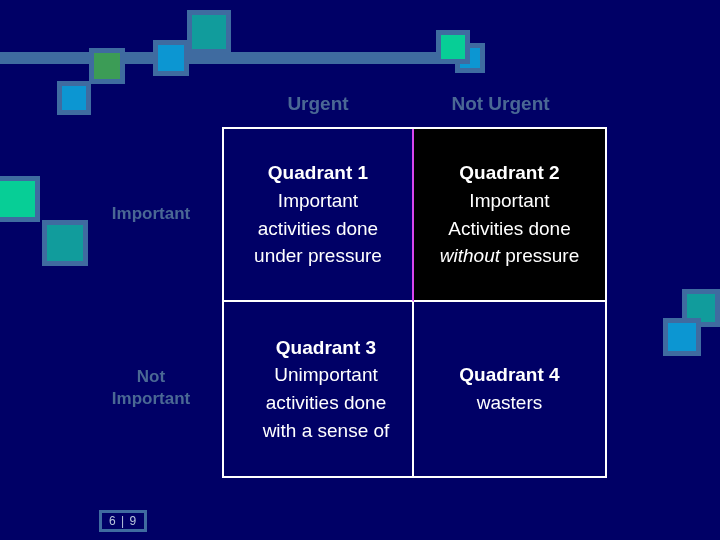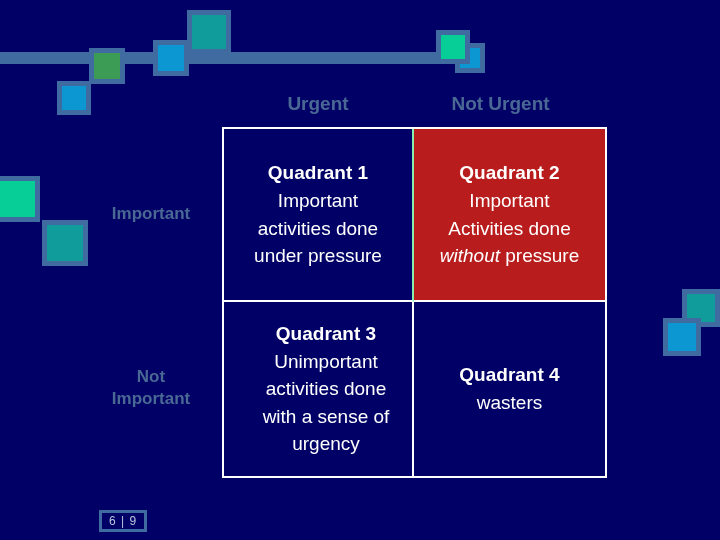--- a/index.html
+++ b/index.html
@@ -73,22 +73,22 @@
   .cell {
     box-sizing: border-box;
     display: flex;
     flex-direction: column;
     align-items: center;
     justify-content: center;
     color: #FFFFFF;
     text-align: center;
     padding: 2px 4px;
   }
-  #cell-q1 { border-right: 2px solid #86efac; border-bottom: 2px solid #FFFFFF; }
-  #cell-q2 { border-bottom: 2px solid #FFFFFF; background: #b91c1c; }
+  #cell-q1 { border-right: 2px solid #d946ef; border-bottom: 2px solid #FFFFFF; }
+  #cell-q2 { border-bottom: 2px solid #FFFFFF; background: #000000; }
   #cell-q3 { border-right: 2px solid #FFFFFF; padding-left: 20px; }
   #cell-q4 { }
 
   .cell-title {
     font-size: 19px;
     font-weight: bold;
     line-height: 1.45;
   }
   .cell-body {
     font-size: 19px;
@@ -162,21 +162,20 @@
         <div><em>without</em><span> pressure</span></div>
       </div>
     </div>
 
     <div class="cell" id="cell-q3">
       <div class="cell-title">Quadrant 3</div>
       <div class="cell-body">
         <div>Unimportant</div>
         <div>activities done</div>
         <div>with a sense of</div>
-        <div>urgency</div>
       </div>
     </div>
 
     <div class="cell" id="cell-q4">
       <div class="cell-title">Quadrant 4</div>
       <div class="cell-body">
         <div>wasters</div>
       </div>
     </div>
 

